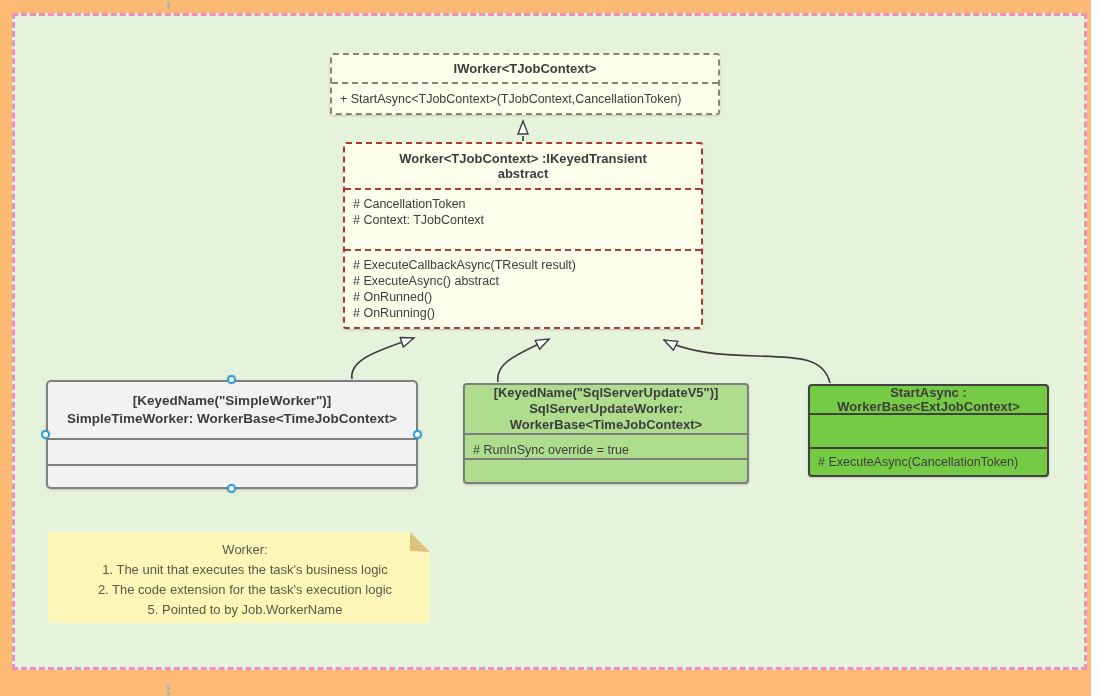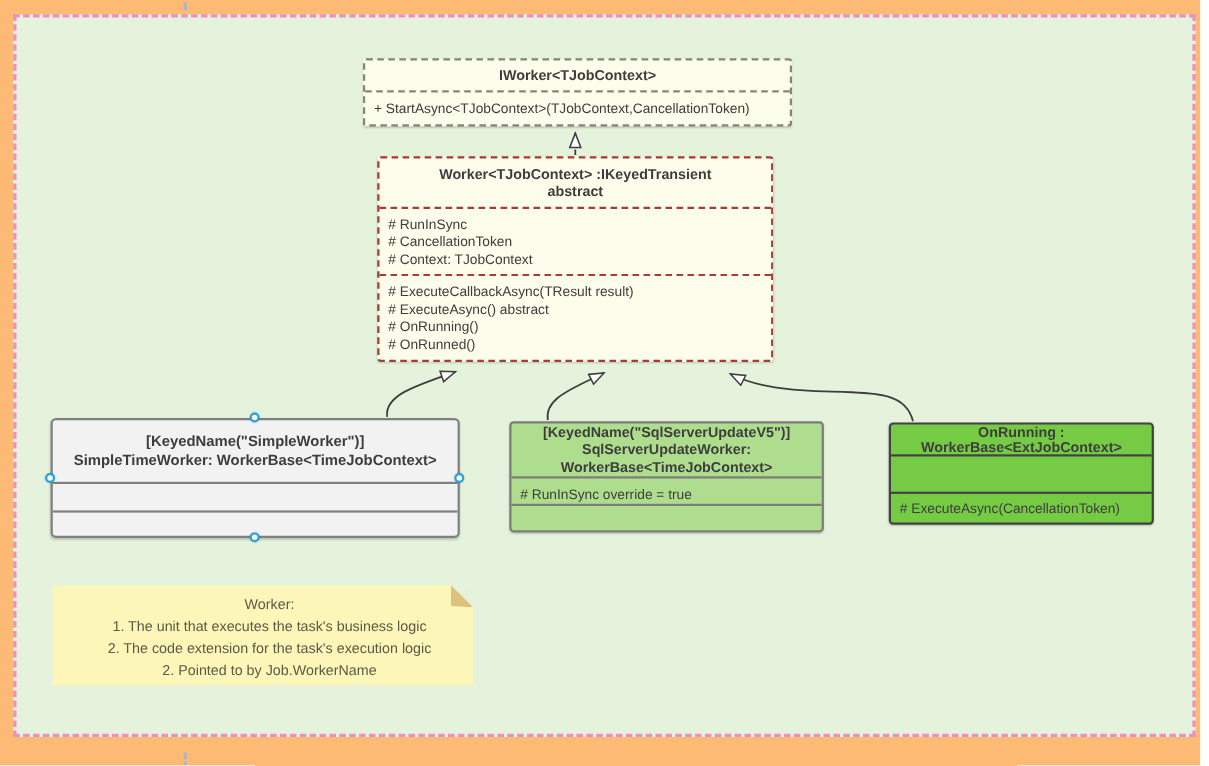--- a/index.html
+++ b/index.html
@@ -91,29 +91,28 @@
       <div class="line">+ StartAsync&lt;TJobContext&gt;(TJobContext,CancellationToken)</div>
     </div>
   </div>
 
   <div class="uml worker">
     <div class="title">
       <span>Worker&lt;TJobContext&gt; :IKeyedTransient</span>
       <span>abstract</span>
     </div>
     <div class="sec fields">
-      <div class="line"># RunInSync</div>
       <div class="line"># CancellationToken</div>
       <div class="line"># Context: TJobContext</div>
     </div>
     <div class="sec methods">
       <div class="line"># ExecuteCallbackAsync(TResult result)</div>
       <div class="line"># ExecuteAsync() abstract</div>
+      <div class="line"># OnRunned()</div>
       <div class="line"># OnRunning()</div>
-      <div class="line"># OnRunned()</div>
     </div>
   </div>
 
   <div class="uml simple">
     <div class="title">
       <span>[KeyedName("SimpleWorker")]</span>
       <span>SimpleTimeWorker: WorkerBase&lt;TimeJobContext&gt;</span>
     </div>
     <div class="sec e1"></div>
     <div class="sec e2"></div>
@@ -126,39 +125,39 @@
       <span>WorkerBase&lt;TimeJobContext&gt;</span>
     </div>
     <div class="sec fields">
       <div class="line"># RunInSync override = true</div>
     </div>
     <div class="sec empty"></div>
   </div>
 
   <div class="uml ext">
     <div class="title">
-      <span>OnRunning :</span>
+      <span>StartAsync :</span>
       <span>WorkerBase&lt;ExtJobContext&gt;</span>
     </div>
     <div class="sec empty"></div>
     <div class="sec methods">
       <div class="line"># ExecuteAsync(CancellationToken)</div>
     </div>
   </div>
 
   <div class="note">
     <svg width="20" height="20">
       <path d="M0,0 L20,0 L20,20 Z" fill="#e6f3dc"></path>
       <path d="M0,0 L20,20 L0,19 Z" fill="#dcc27c"></path>
     </svg>
     <div class="body">
       <div class="nline">Worker:</div>
       <div class="nline">1. The unit that executes the task's business logic</div>
       <div class="nline">2. The code extension for the task's execution logic</div>
-      <div class="nline">2. Pointed to by Job.WorkerName</div>
+      <div class="nline">5. Pointed to by Job.WorkerName</div>
     </div>
   </div>
 
   <svg class="connectors" viewBox="0 0 1099 696">
     <defs>
       <marker id="hollowTri" markerUnits="userSpaceOnUse" markerWidth="18" markerHeight="14" refX="14" refY="6" orient="auto">
         <path d="M1,1 L14,6 L1,11 Z" fill="#ffffff" stroke="#3e3e3e" stroke-width="1.4"></path>
       </marker>
     </defs>
     <path d="M523,141 L523,121" fill="none" stroke="#3e3e3e" stroke-width="1.6" stroke-dasharray="5,3" marker-end="url(#hollowTri)"></path>

